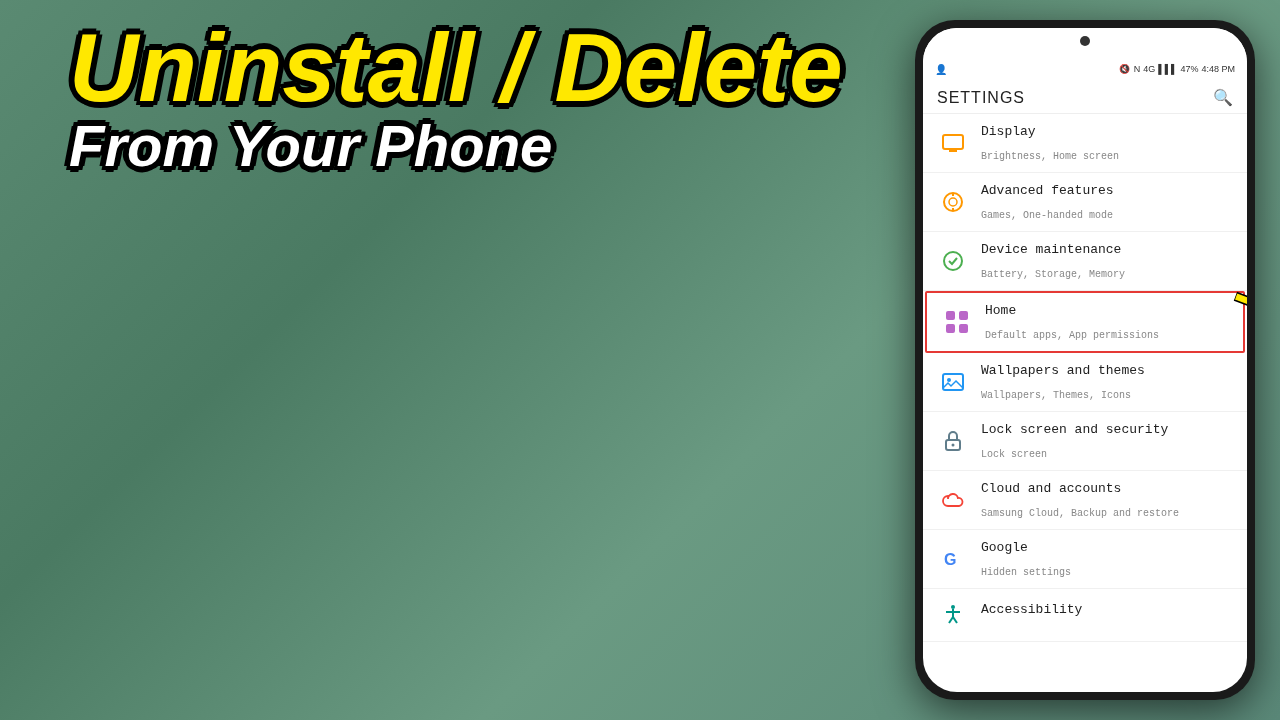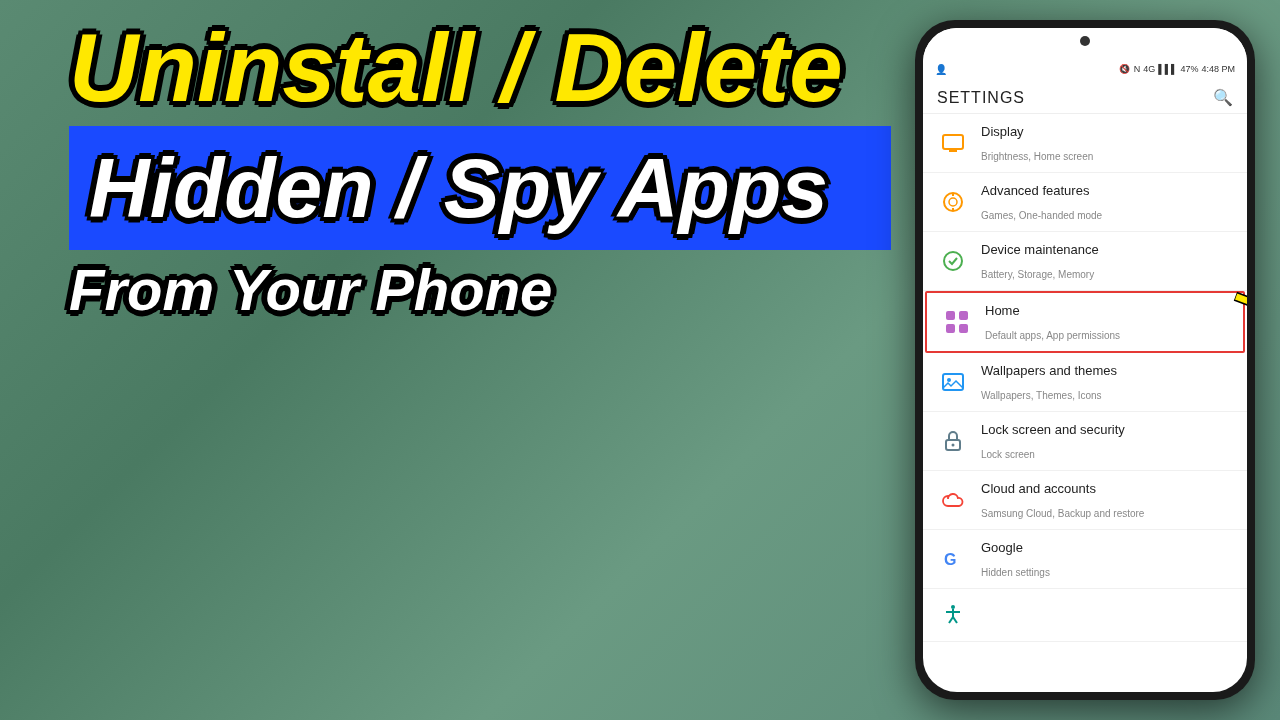--- a/index.html
+++ b/index.html
@@ -192,20 +192,21 @@
       height: 32px;
       margin-right: 12px;
       display: flex;
       align-items: center;
       justify-content: center;
       flex-shrink: 0;
     }
 
     .item-text {
       flex: 1;
+      font-family: Liberation Mono, monospace;
     }
 
     .item-title {
       font-size: 13px;
       font-weight: 500;
       color: #222;
     }
 
     .item-subtitle {
       font-size: 10px;
@@ -243,23 +244,20 @@
 </head>
 <body>
 
 <div class="bg"></div>
 
 <div class="left-content">
   <div>
     <div class="title-uninstall">Uninstall / Delete</div>
   </div>
 
-  <div class="blue-banner">
-    <div class="banner-text">Hidden / Spy Apps</div>
-  </div>
 
   <div class="bottom-text">From Your Phone</div>
 </div>
 
 <div class="phone-container">
   <div class="phone">
     <div class="phone-inner">
 
       <div class="phone-top-bar">
         <div class="camera"></div>
@@ -404,18 +402,22 @@
         <div class="settings-item">
           <div class="item-icon icon-accessibility">
             <svg width="24" height="24" viewBox="0 0 24 24" fill="none">
               <circle cx="12" cy="4" r="2" fill="#009688"></circle>
               <line x1="12" y1="6" x2="12" y2="14" stroke="#009688" stroke-width="2"></line>
               <line x1="5" y1="9" x2="19" y2="9" stroke="#009688" stroke-width="2"></line>
               <line x1="12" y1="14" x2="8" y2="20" stroke="#009688" stroke-width="2"></line>
               <line x1="12" y1="14" x2="16" y2="20" stroke="#009688" stroke-width="2"></line>
             </svg>
           </div>
+          <div class="item-text">
+            <div class="item-title">Accessibility</div>
+            <div class="item-subtitle"></div>
+          </div>
         </div>
 
       </div>
     </div>
   </div>
 </div>
 
 </body></html>

